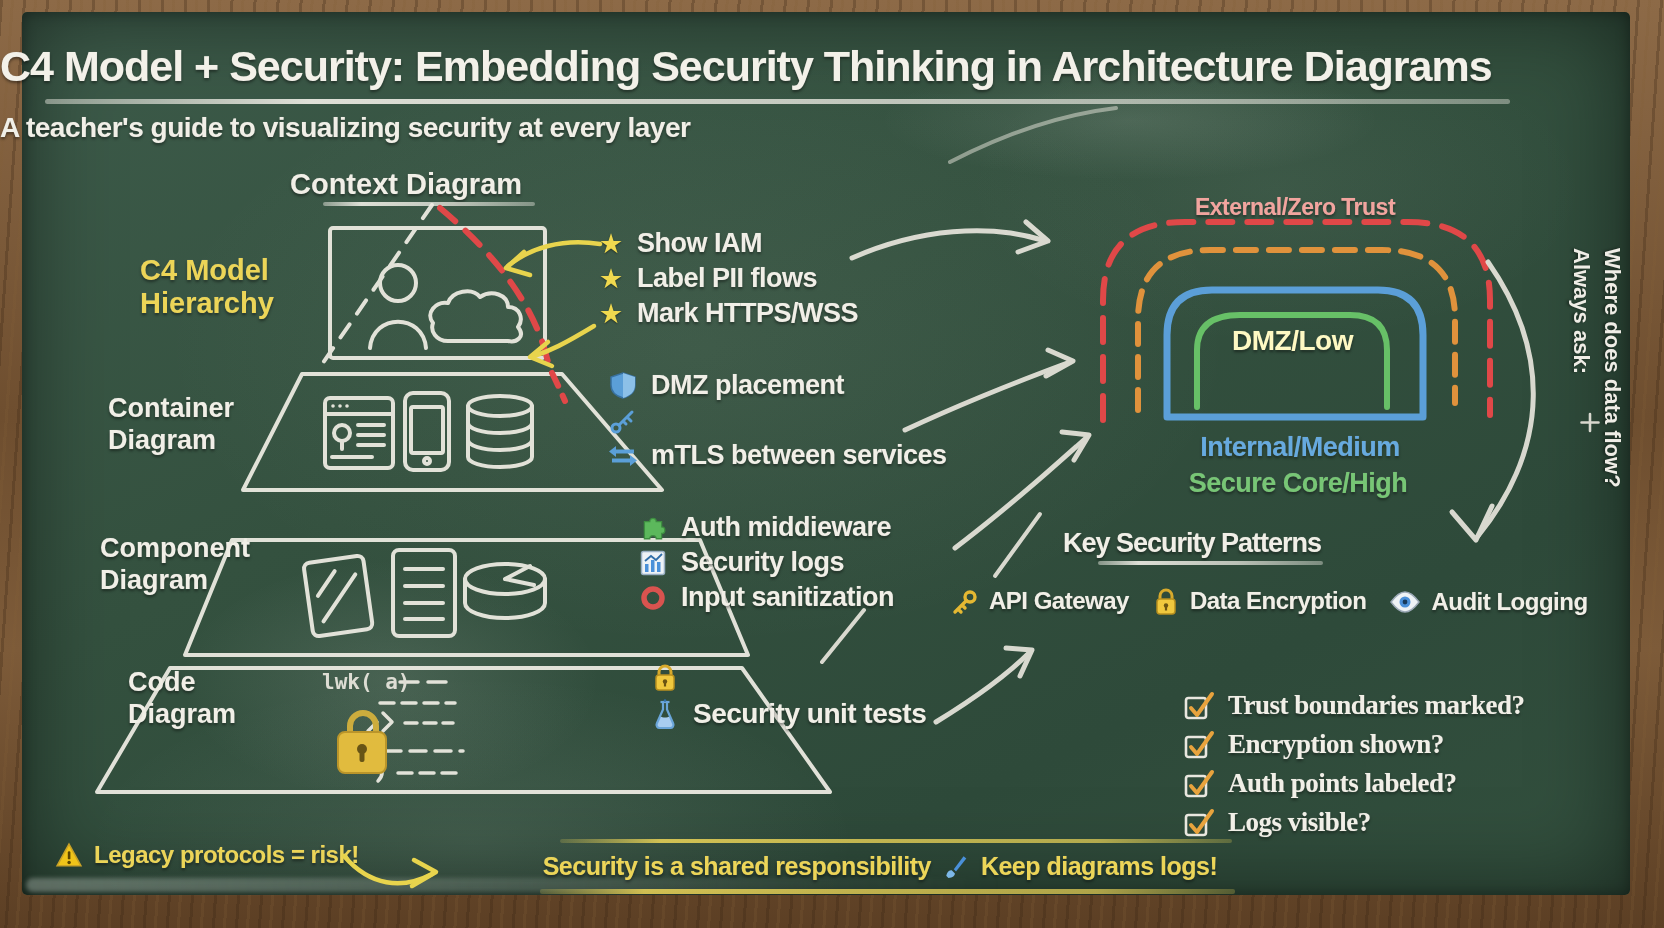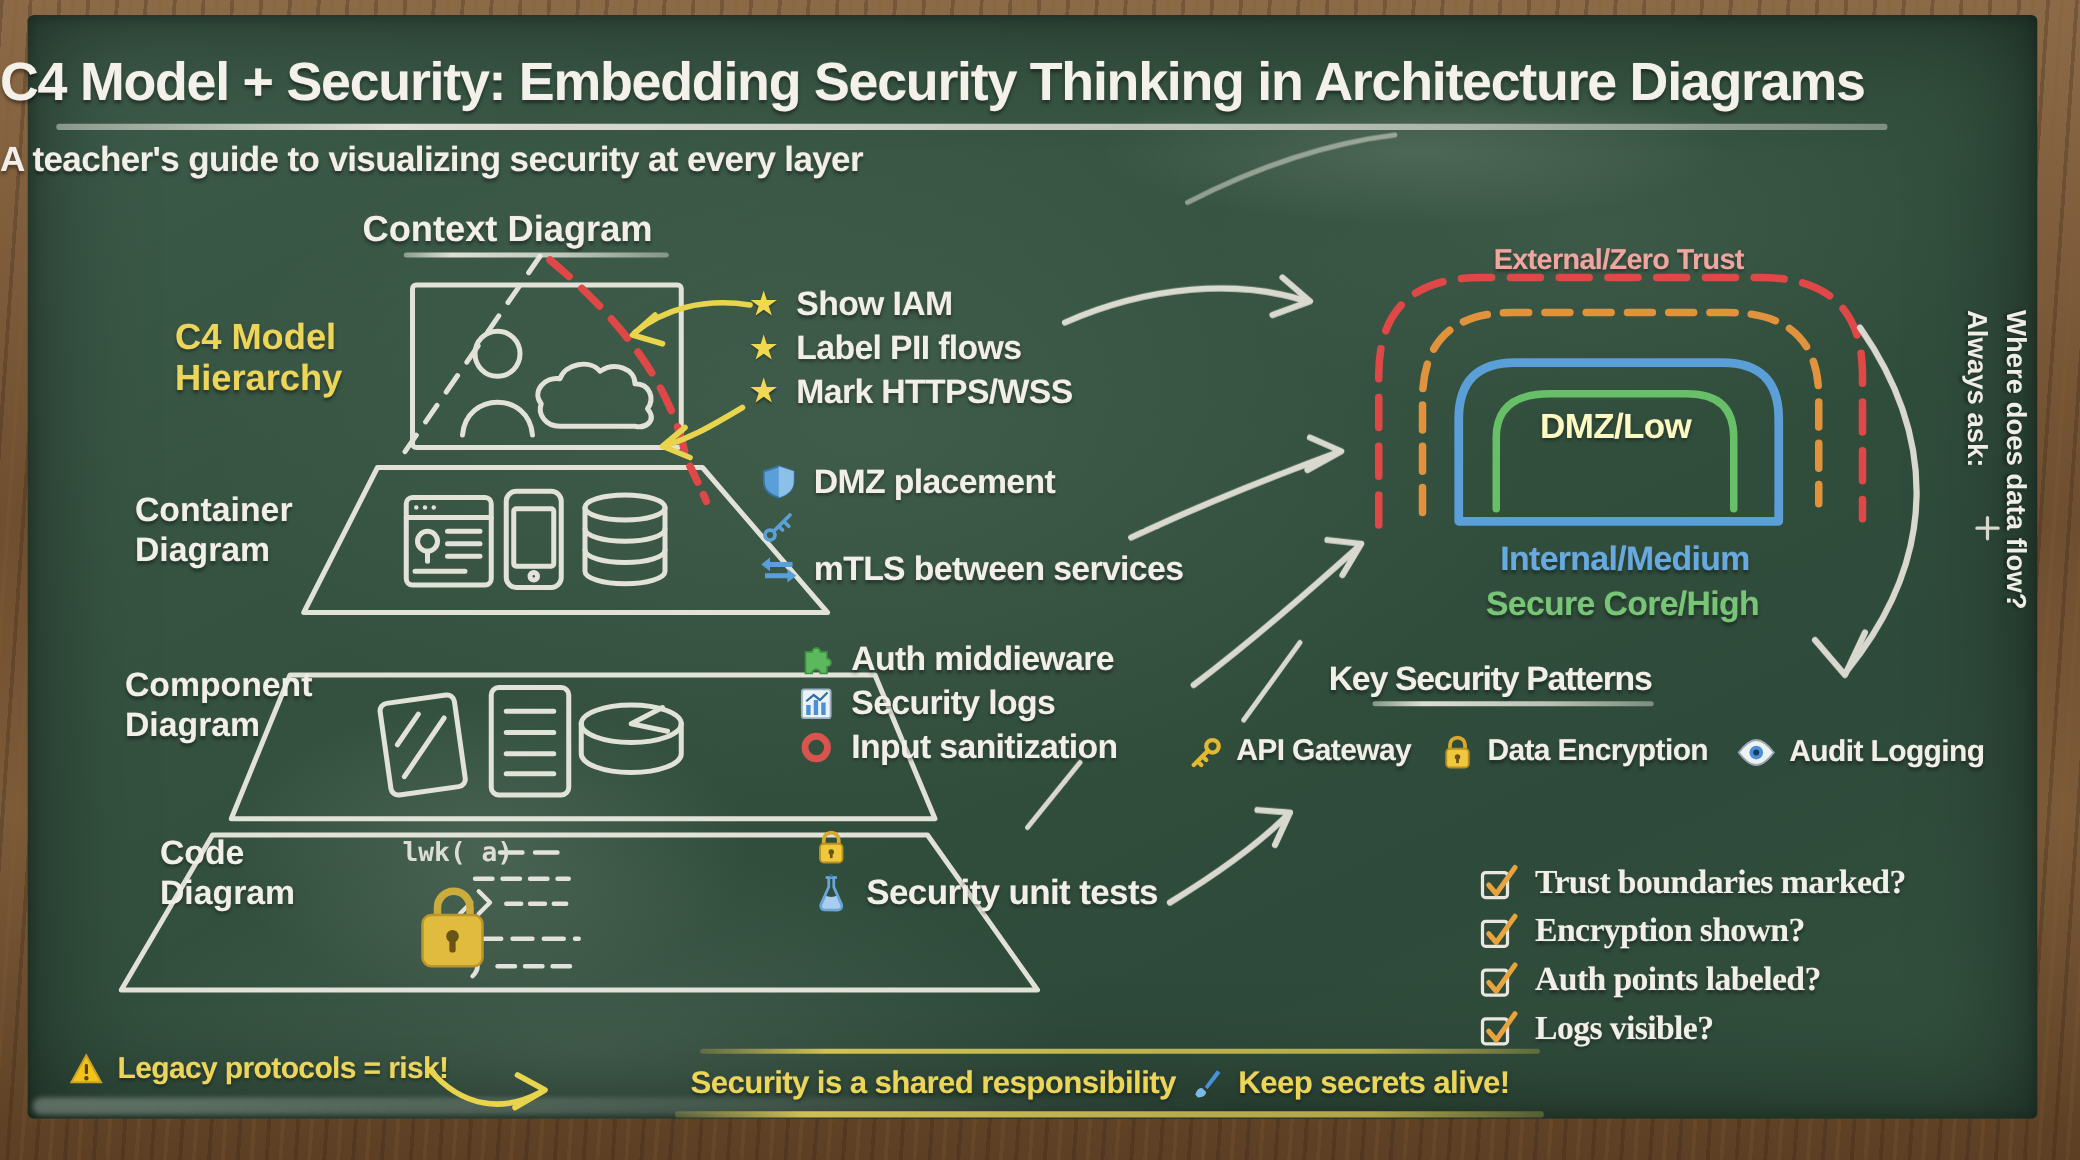--- a/index.html
+++ b/index.html
@@ -394,21 +394,21 @@
 <div class="banner-line" style="left:560px;top:839px;width:672px;height:4px;"></div>
 <div class="banner-line" style="left:540px;top:889px;width:695px;height:5px;"></div>
 <div class="abs banner">
   <span class="banner-text chalk">Security is a shared responsibility</span>
   <span class="icon-box">
     <svg width="26" height="26" viewBox="0 0 24 24">
         <path d="M3 21 c1 -4 3 -5 5 -5 l3 3 c0 2 -2 4 -6 4 z" fill="#7db8e8"></path>
         <path d="M10 15 L19 3 l2.5 2 -9.5 12 z" fill="#4a90d9"></path>
       </svg>
   </span>
-  <span class="banner-text chalk">Keep secrets alive!</span>
+  <span class="banner-text chalk">Keep diagrams logs!</span>
 </div>
 
 <svg class="abs" style="left:0;top:0;" width="1664" height="928" viewBox="0 0 1664 928">
   <g fill="none" stroke="#ece9e0" stroke-width="5" stroke-linecap="round" stroke-linejoin="round" opacity="0.9">
     <g>
       <path d="M852 258 C920 228 990 224 1042 240"></path>
       <path d="M1026 222 L1048 241 L1018 252"></path>
     </g>
     <g>
       <path d="M905 430 C965 402 1016 382 1070 362"></path>

